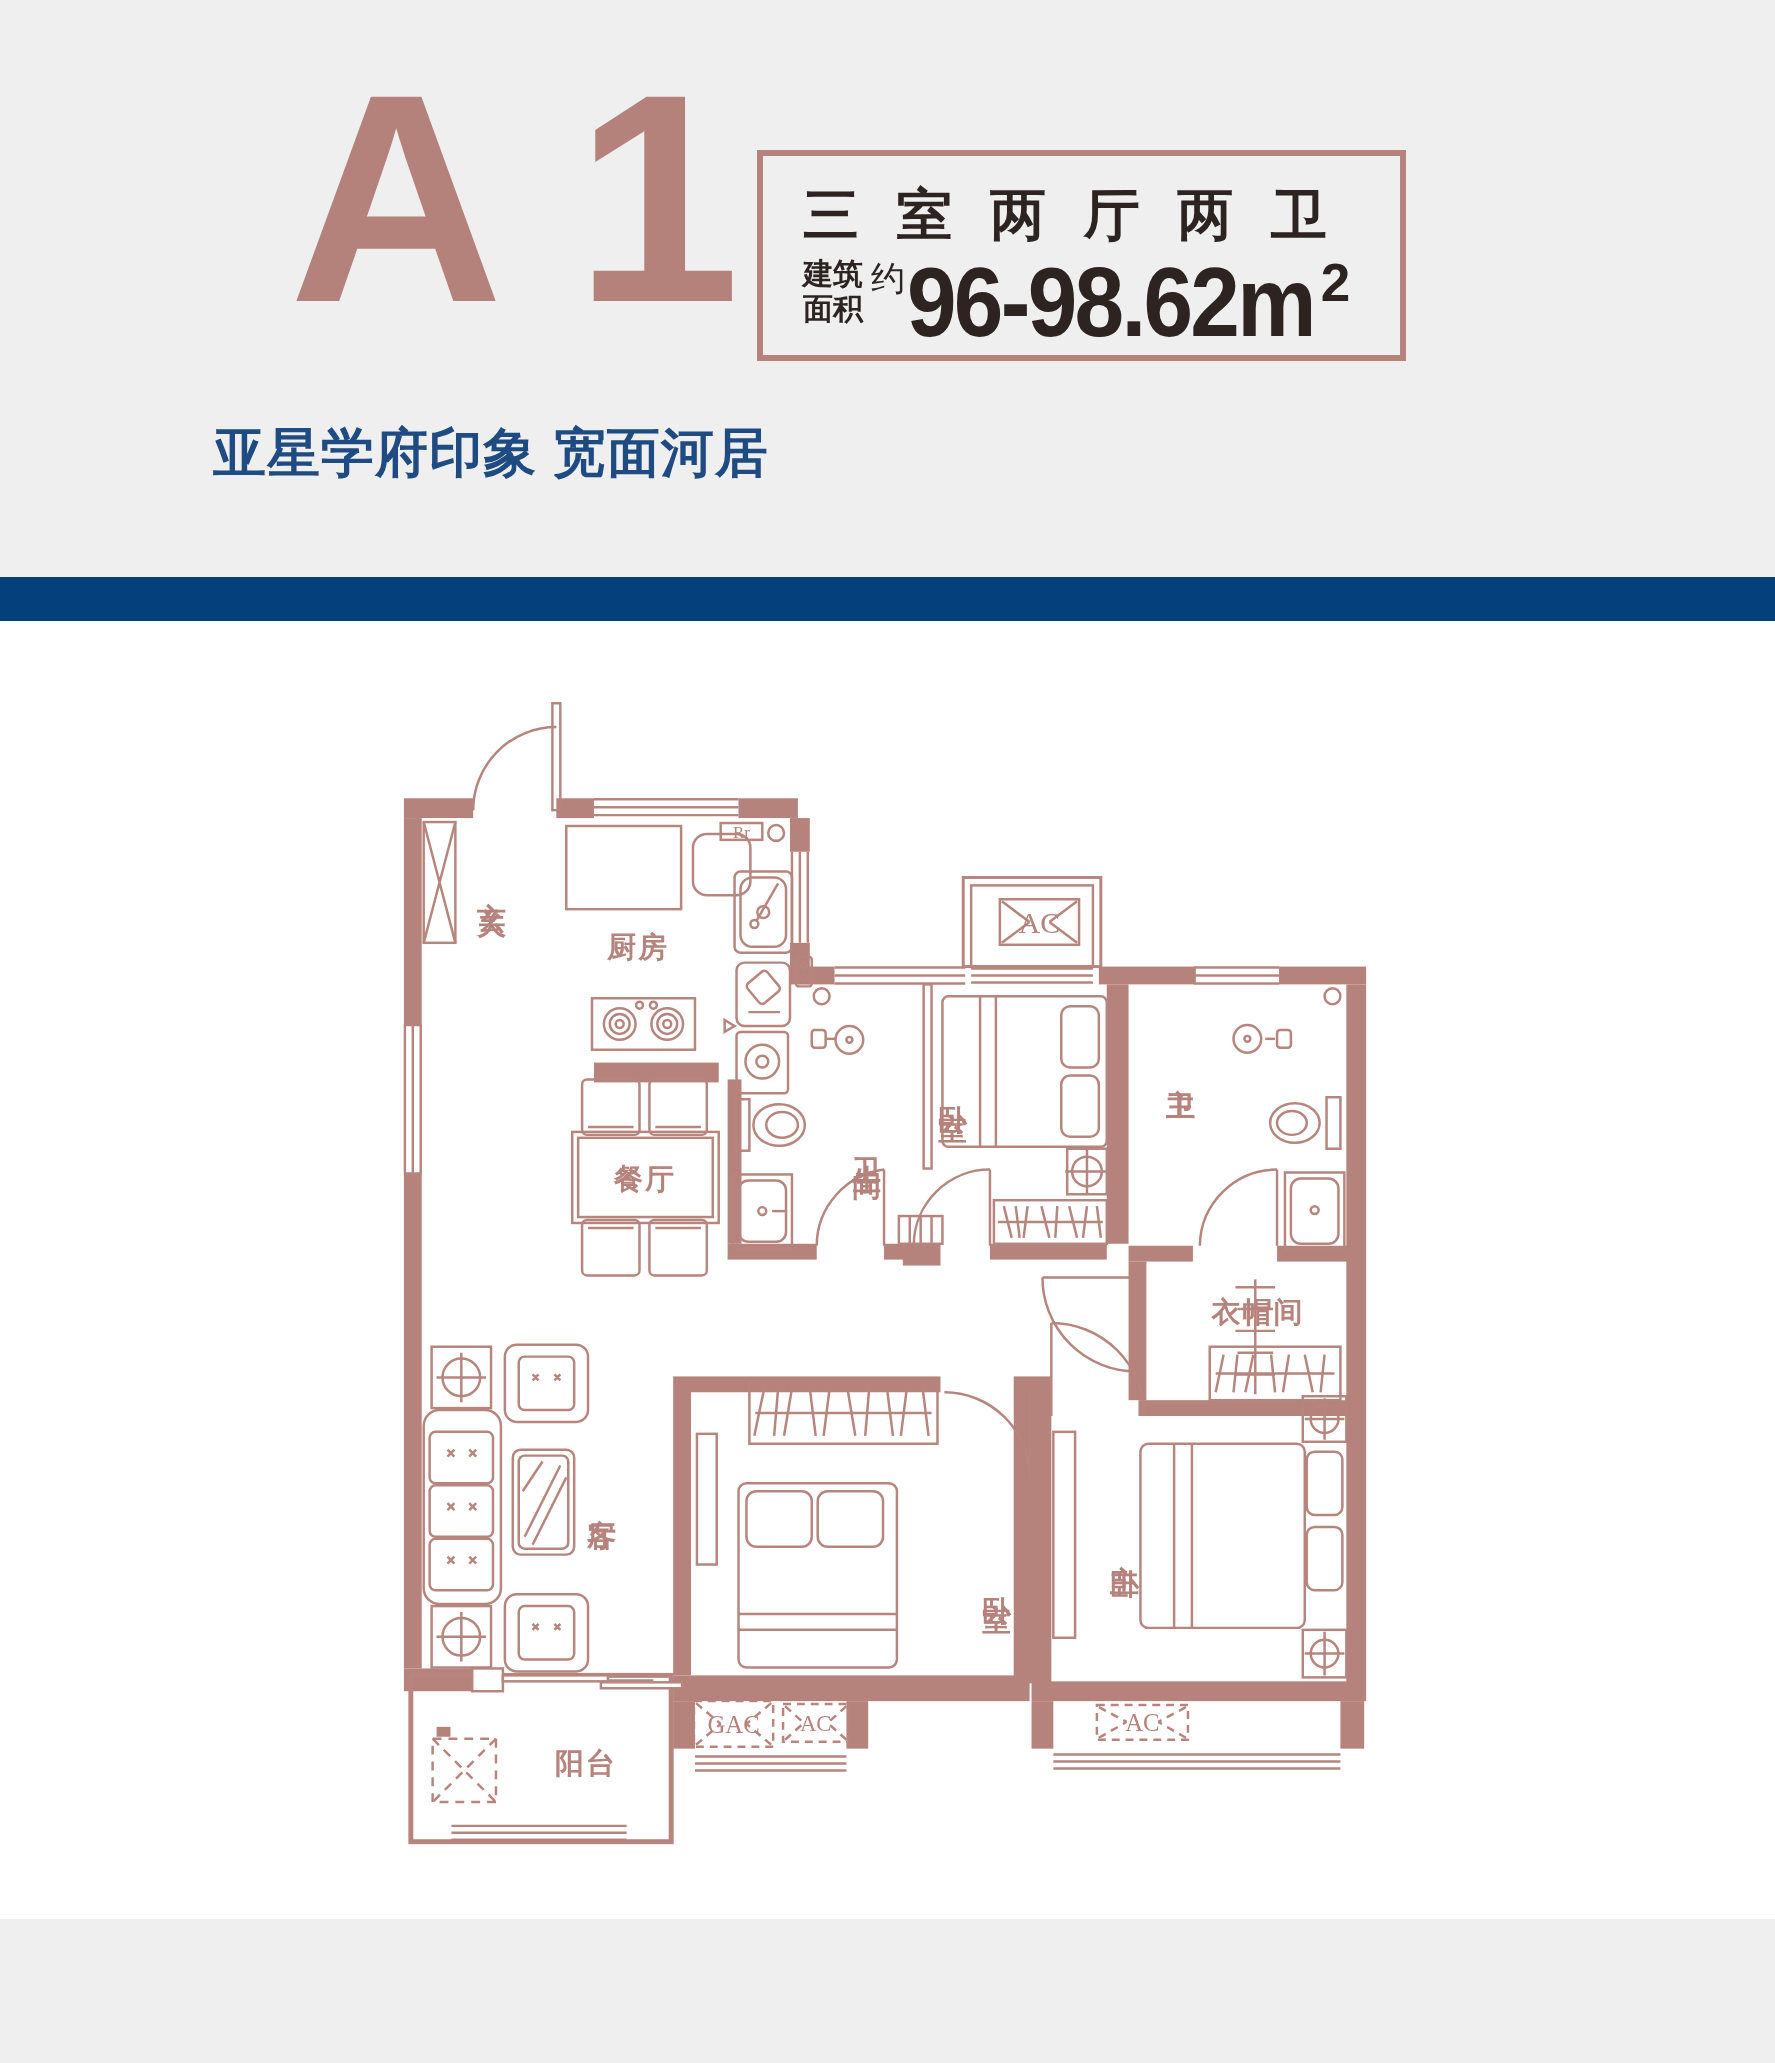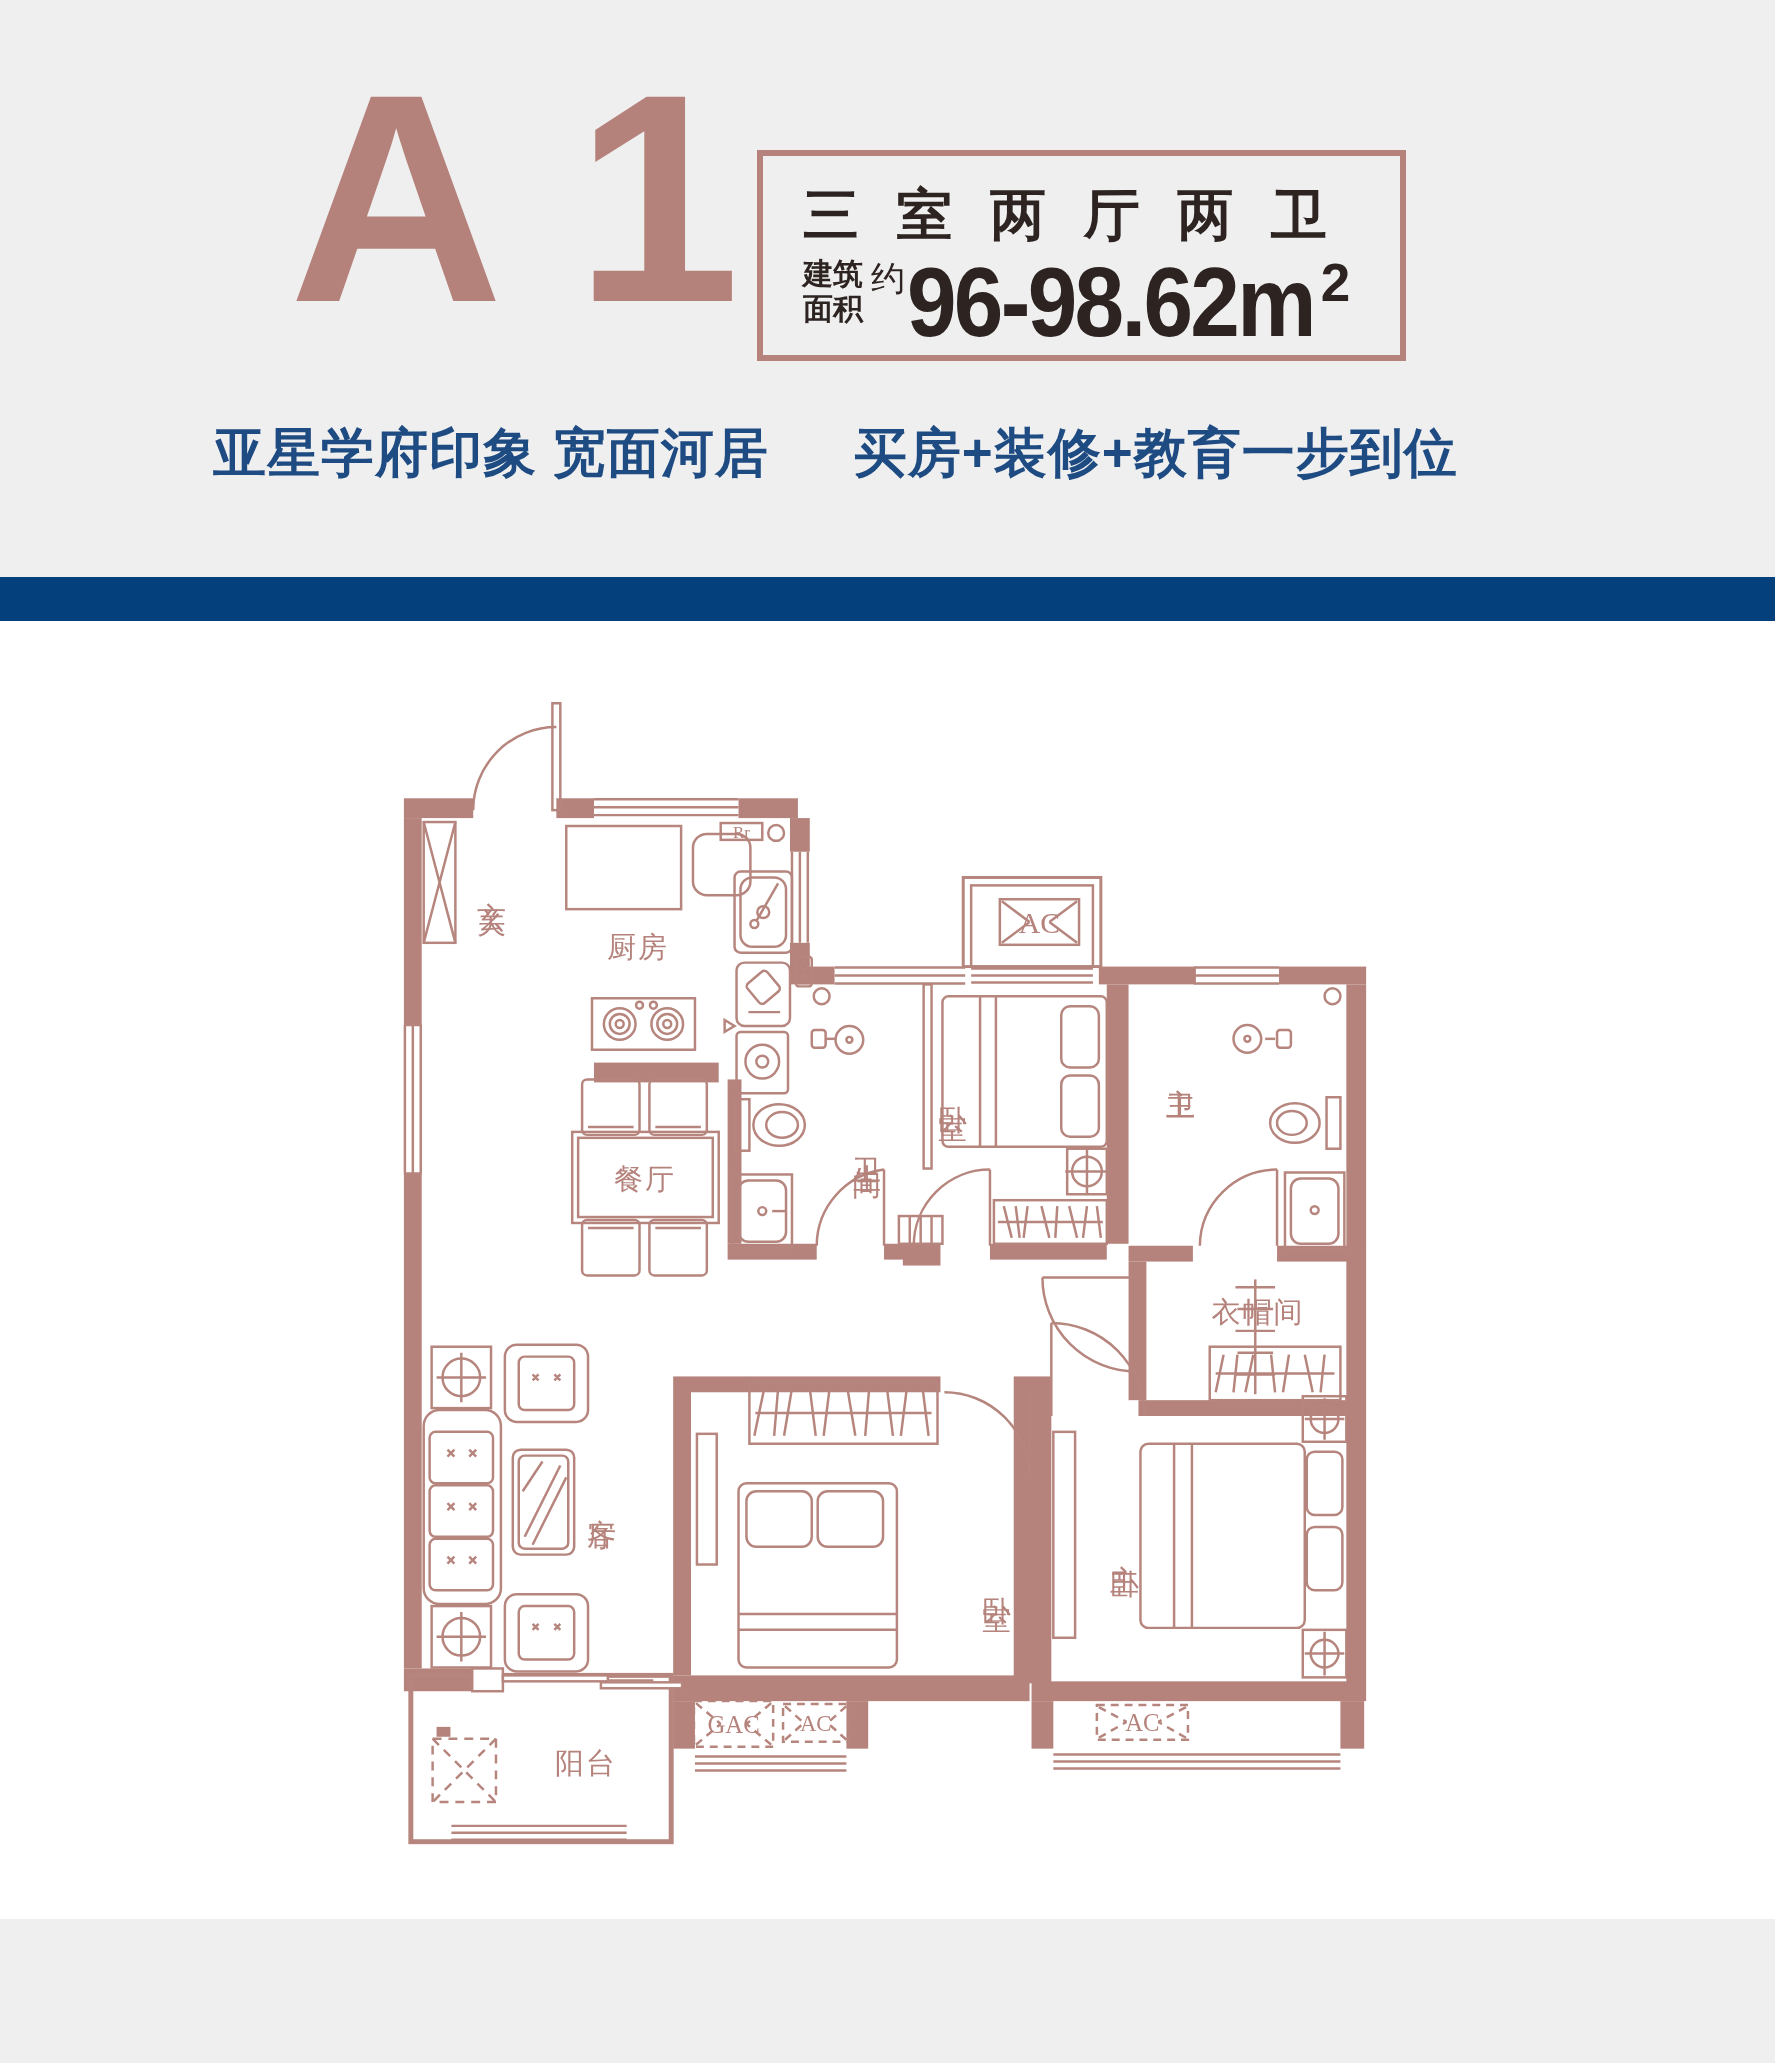--- a/index.html
+++ b/index.html
@@ -18,21 +18,21 @@
   .area-value{font-size:99px;line-height:.92;font-weight:700;color:#2d2421;
               letter-spacing:-3px;transform:scaleX(.9);transform-origin:left bottom;}
   .area-sup{font-size:53px;line-height:1;margin:0 0 44px -38px;font-weight:700;color:#2d2421;}
   .tagline{position:absolute;left:213px;top:418px;display:flex;gap:85px;
            font-size:53px;font-weight:800;color:#1d4b82;letter-spacing:1px;white-space:nowrap;}
   .blue-bar{position:absolute;left:0;top:577px;width:1775px;height:44px;background:#04407c;}
   .plan-area{position:absolute;left:0;top:621px;width:1775px;height:1298px;background:#ffffff;}
   .plan-area svg{position:absolute;left:0;top:0;}
   .footer{position:absolute;left:0;top:1919px;width:1775px;height:145px;background:#efeff0;}
   .room-label{position:absolute;transform:translate(-50%,-50%);color:#b5837c;
-              font-size:29px;letter-spacing:2px;white-space:nowrap;font-weight:400;}
+              font-size:29px;letter-spacing:2px;white-space:nowrap;font-weight:700;}
   .room-label.v{writing-mode:vertical-rl;letter-spacing:6px;}
   
   .lbl-entry{left:492px;top:263px;}   .lbl-kitchen{left:638px;top:327px;}
   .lbl-dining{left:645px;top:559px;}  .lbl-bath{left:867px;top:523px;}
   .lbl-bed2{left:953px;top:468px;}    .lbl-mbath{left:1181px;top:450px;}
   .lbl-closet{left:1258px;top:692px;} .lbl-living{left:602px;top:880px;}
   .lbl-bed3{left:997px;top:959px;}   .lbl-master{left:1125px;top:926px;}
   .lbl-balcony{left:586px;top:1143px;}
 </style>
 </head>
@@ -49,21 +49,20 @@
         <div>面积</div>
       </div>
       <div class="area-approx">约</div>
       <div class="area-value">96-98.62m</div>
       <div class="area-sup">2</div>
     </div>
   </div>
 
   <div class="tagline">
     <span>亚星学府印象 宽面河居</span>
-    <span>买房+装修+教育一步到位</span>
   </div>
 </div>
 
 <div class="blue-bar"></div>
 
 <div class="plan-area">
   <svg width="1775" height="1298" viewBox="0 627 1793 1311">
 
     <g stroke="#b6857d" stroke-width="2.5" fill="none">
 

